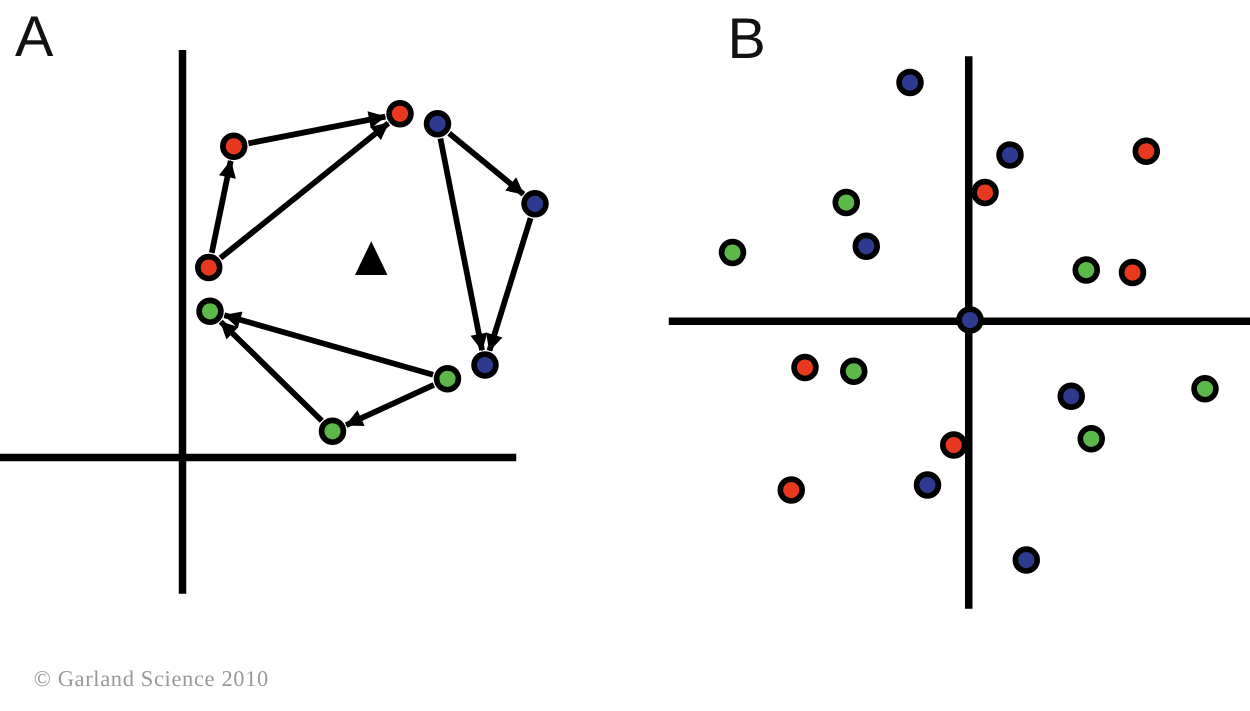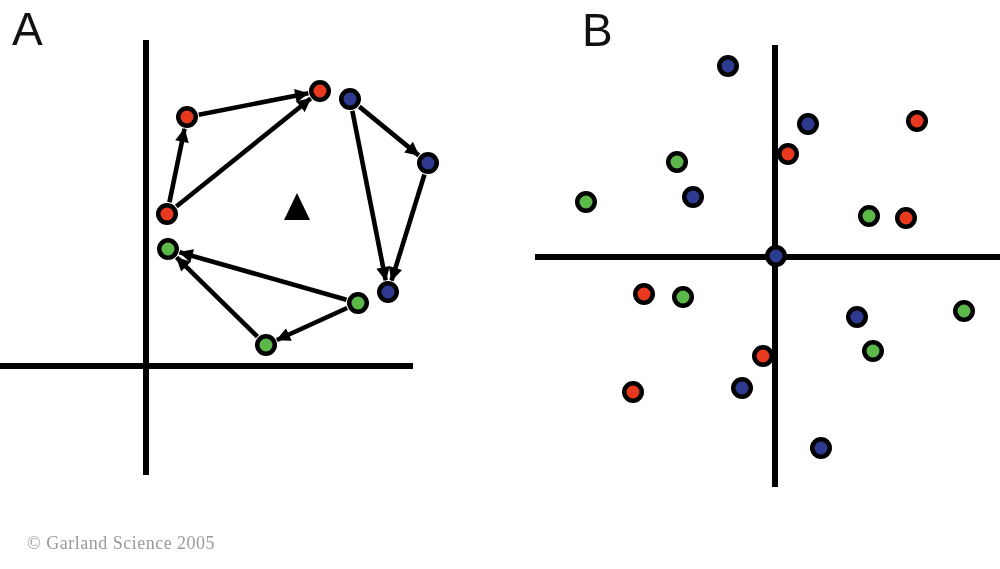--- a/index.html
+++ b/index.html
@@ -93,14 +93,14 @@
         <circle cx="742" cy="388" r="8.75" fill="#2e3a8f" stroke="#000000" stroke-width="4.5"></circle>
         <circle cx="633" cy="392" r="8.75" fill="#e8391f" stroke="#000000" stroke-width="4.5"></circle>
         <circle cx="821" cy="448" r="8.75" fill="#2e3a8f" stroke="#000000" stroke-width="4.5"></circle>
       </g>
     </svg>
 
   <div id="label-a" class="panel-label">A</div>
 
   <div id="label-b" class="panel-label">B</div>
 
-  <div class="copyright">© Garland Science 2005</div>
+  <div class="copyright">© Garland Science 2010</div>
 </div>
 
 </body></html>

